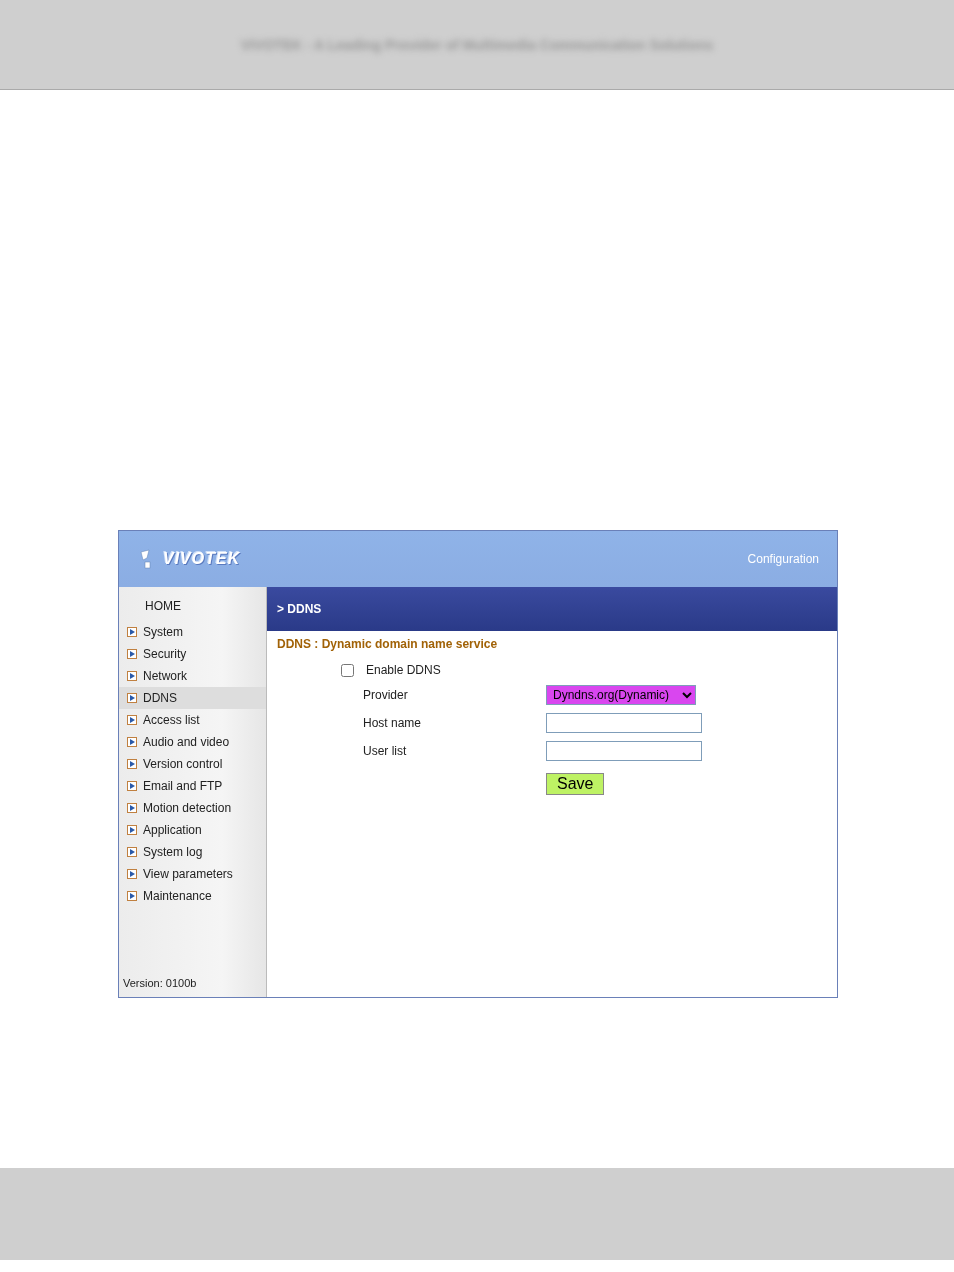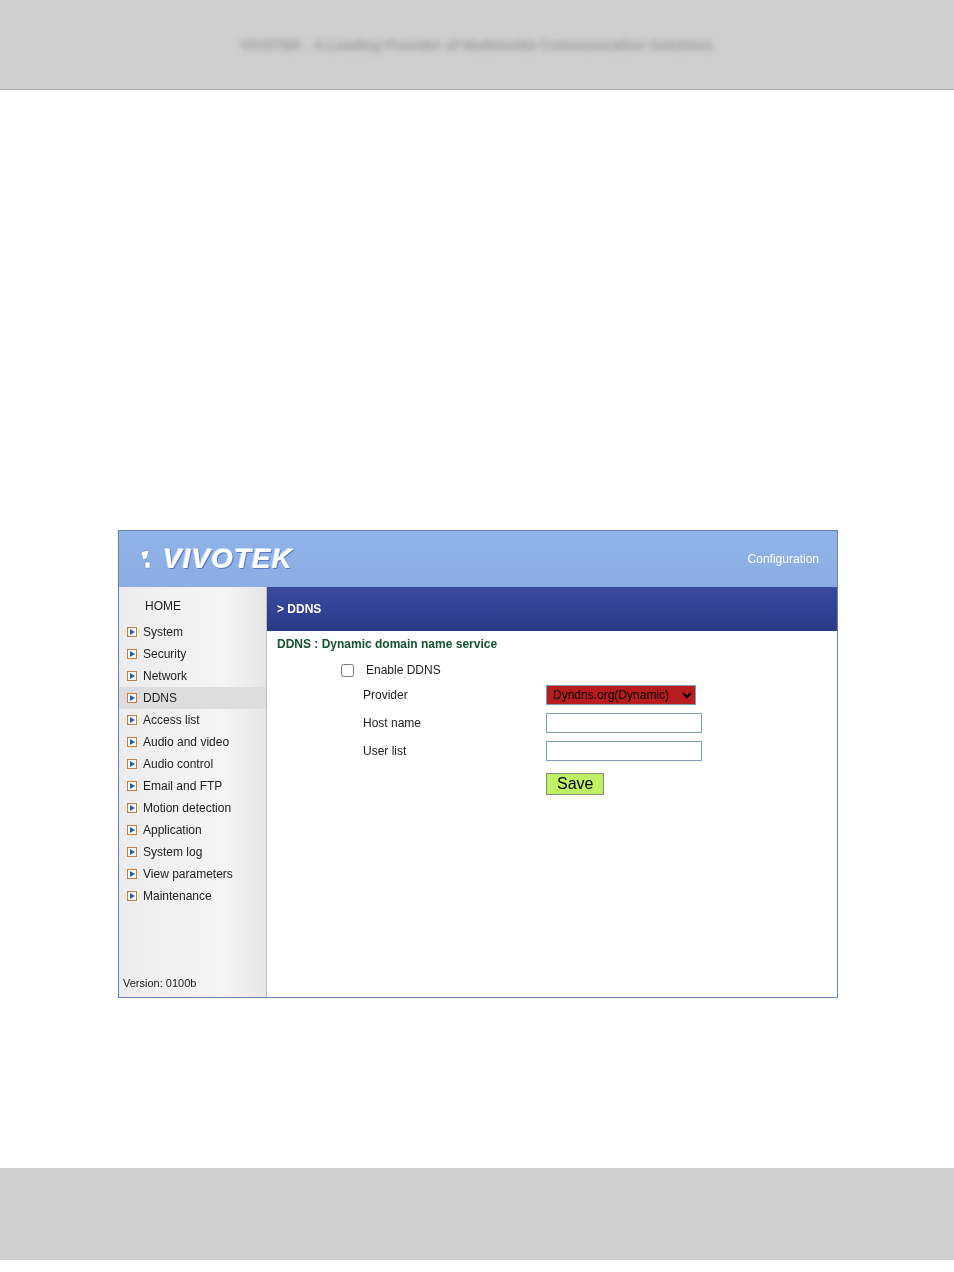--- a/index.html
+++ b/index.html
@@ -41,21 +41,21 @@
       justify-content: space-between;
       padding: 0 18px;
     }
     .logo-wrap {
       display: flex;
       align-items: center;
       gap: 4px;
     }
     .logo-text {
       color: #fff;
-      font-size: 28px;
+      font-size: 16px;
       font-weight: bold;
       font-style: italic;
       letter-spacing: 1px;
       text-shadow: 1px 1px 0 #5a7abf, -1px -1px 0 #d0e0f8;
       font-family: Arial, sans-serif;
     }
     .logo-icon {
       width: 22px;
       height: 22px;
       display: inline-block;
@@ -127,21 +127,21 @@
       background: #2a3a88;
       background: linear-gradient(#3a4a9f, #2a3a88);
       color: #fff;
       font-size: 12px;
       font-weight: bold;
       padding: 15px 10px;
     }
     .section-title {
       font-size: 12px;
       font-weight: bold;
-      color: #14532d;
+      color: #a16207;
       padding: 6px 10px;
     }
     .form-area {
       padding: 2px 28px;
       margin-left: 38px;
     }
     .form-row {
       display: flex;
       align-items: center;
       padding: 4px 0;
@@ -167,21 +167,21 @@
       border: 1px solid #7a9cc9;
     }
     .checkbox-label {
       font-size: 12px;
       color: #222;
     }
     select {
       font-size: 12px;
       padding: 1px 2px;
       border: 1px solid #7f9db9;
-      background: #b91c1c;
+      background: #d946ef;
       height: 20px;
       width: 150px;
     }
     input[type="text"], input[type="password"] {
       font-size: 12px;
       border: 1px solid #7f9db9;
       height: 20px;
       width: 156px;
       padding: 0 3px;
     }
@@ -248,21 +248,21 @@
         <div class="sidebar-item">
           <span class="arrow-icon"></span>
           <span>Access list</span>
         </div>
         <div class="sidebar-item">
           <span class="arrow-icon"></span>
           <span>Audio and video</span>
         </div>
         <div class="sidebar-item">
           <span class="arrow-icon"></span>
-          <span>Audio control</span>
+          <span>Version control</span>
         </div>
         <div class="sidebar-item">
           <span class="arrow-icon"></span>
           <span>Email and FTP</span>
         </div>
         <div class="sidebar-item">
           <span class="arrow-icon"></span>
           <span>Motion detection</span>
         </div>
         <div class="sidebar-item">

